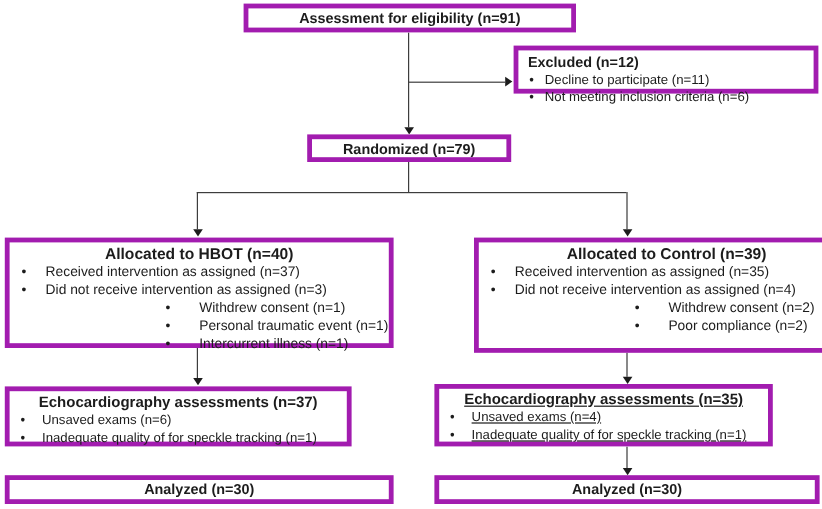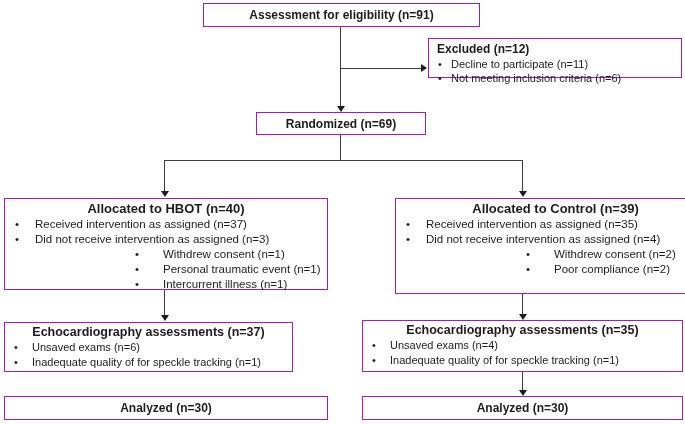--- a/index.html
+++ b/index.html
@@ -2,21 +2,21 @@
 <html><head>
 <meta charset="utf-8">
 <style>
   html,body{margin:0;padding:0;background:#ffffff;}
   #canvas{
     position:relative;width:685px;height:424px;background:#ffffff;
     font-family:"Liberation Sans","DejaVu Sans",sans-serif;color:#1c1c1c;
     overflow:hidden;
   }
   .box{
-    position:absolute;background:#ffffff;border:1px solid #a21caf;
+    position:absolute;background:#ffffff;border:4px solid #a21caf;
     box-sizing:border-box;
   }
   .title{
     font-weight:bold;text-align:center;font-size:12px;line-height:14px;
   }
   .title-lg{font-size:13px;line-height:16px;padding-top:2px;}
   .title-md{font-size:12.5px;line-height:15px;padding-top:2px;}
   .center-v{display:flex;align-items:center;justify-content:center;}
   .title-left{
     font-weight:bold;text-align:left;font-size:12px;line-height:15px;
@@ -81,21 +81,21 @@
 
   <div class="box" style="left:428px;top:38px;width:254px;height:40px;">
     <div class="title-left">Excluded (n=12)</div>
     <ul class="lx">
       <li>Decline to participate (n=11)</li>
       <li>Not meeting inclusion criteria (n=6)</li>
     </ul>
   </div>
 
   <div class="box center-v" style="left:256px;top:112px;width:170px;height:23px;">
-    <div class="title">Randomized (n=69)</div>
+    <div class="title">Randomized (n=79)</div>
   </div>
 
   <div class="box" style="left:4px;top:198px;width:324px;height:92px;">
     <div class="title title-lg">Allocated to HBOT (n=40)</div>
     <ul class="l1">
       <li>Received intervention as assigned (n=37)</li>
       <li>Did not receive intervention as assigned (n=3)</li>
     </ul>
     <ul class="l2">
       <li>Withdrew consent (n=1)</li>
@@ -117,21 +117,21 @@
   </div>
 
   <div class="box" style="left:4px;top:322px;width:289px;height:50px;">
     <div class="title title-md">Echocardiography assessments (n=37)</div>
     <ul class="le">
       <li>Unsaved exams (n=6)</li>
       <li>Inadequate quality of for speckle tracking (n=1)</li>
     </ul>
   </div>
 
-  <div class="box" style="left:362px;top:320px;width:321px;height:52px;">
+  <div class="box" style="left:362px;top:320px;width:282px;height:52px;text-decoration:underline;">
     <div class="title title-md">Echocardiography assessments (n=35)</div>
     <ul class="le">
       <li>Unsaved exams (n=4)</li>
       <li>Inadequate quality of for speckle tracking (n=1)</li>
     </ul>
   </div>
 
   <div class="box center-v" style="left:4px;top:396px;width:324px;height:24px;">
     <div class="title">Analyzed (n=30)</div>
   </div>

